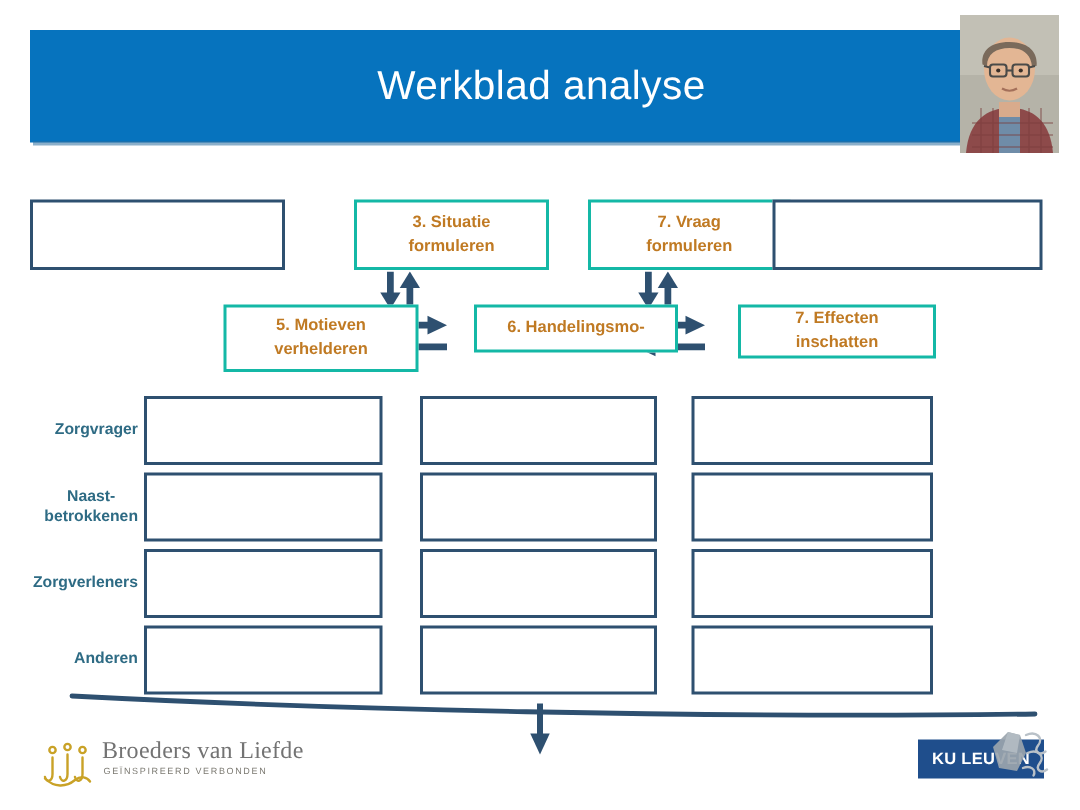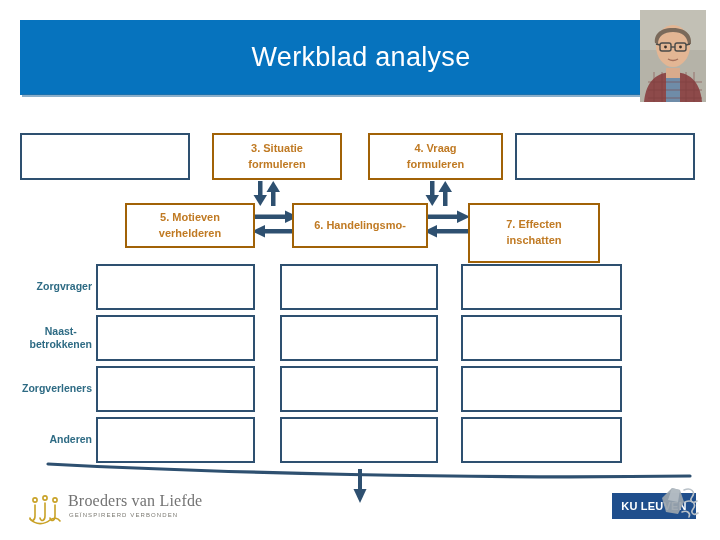--- a/index.html
+++ b/index.html
@@ -66,25 +66,26 @@
     position: absolute;
     box-sizing: border-box;
     display: flex;
     flex-direction: column;
     align-items: center;
     justify-content: center;
     text-align: center;
     line-height: 1.45;
   }
   .box-orange {
-    border: 2px solid #a16207;
+    border: 2px solid #14b8a6;
     color: #C07A23;
     font-size: 11px;
     font-weight: bold;
     background: #ffffff;
+    margin-left: 24px;
   }
   .box-blue-empty {
     border: 2px solid #2E5070;
     background: #ffffff;
   }
   .box-cell {
     position: absolute;
     box-sizing: border-box;
     border: 2px solid #2E5070;
     background: #ffffff;
@@ -209,21 +210,21 @@
   </div>
 
   <div class="box box-blue-empty" style="left:20px; top:133px; width:170px; height:47px;"></div>
 
   <div class="box box-orange" style="left:212px; top:133px; width:130px; height:47px;">
     <span>3. Situatie</span>
     <span>formuleren</span>
   </div>
 
   <div class="box box-orange" style="left:368px; top:133px; width:135px; height:47px;">
-    <span>4. Vraag</span>
+    <span>7. Vraag</span>
     <span>formuleren</span>
   </div>
 
   <div class="box box-blue-empty" style="left:515px; top:133px; width:180px; height:47px;"></div>
 
   <div class="arrow-cluster" style="left:252px; top:181px; width:56px; height:64px;">
     <svg width="56" height="64" viewBox="0 0 56 64">
       <g fill="#2E5070">
 
         <g>
@@ -270,25 +271,25 @@
         </g>
       </g>
     </svg>
   </div>
 
   <div class="box box-orange" style="left:125px; top:203px; width:130px; height:45px;">
     <span>5. Motieven</span>
     <span>verhelderen</span>
   </div>
 
-  <div class="box box-orange" style="left:292px; top:203px; width:136px; height:45px;">
+  <div class="box box-orange" style="left:292px; top:203px; width:136px; height:32px;">
     <span>6. Handelingsmo-</span>
   </div>
 
-  <div class="box box-orange" style="left:468px; top:203px; width:132px; height:60px;">
+  <div class="box box-orange" style="left:468px; top:203px; width:132px; height:36px;">
     <span>7. Effecten</span>
     <span>inschatten</span>
   </div>
 
   <div class="row-label" style="left:8px; top:265px; width:84px; height:44px;">Zorgvrager</div>
   <div class="row-label" style="left:8px; top:316px; width:84px; height:44px;">Naast-
 betrokkenen</div>
   <div class="row-label" style="left:8px; top:367px; width:84px; height:44px;">Zorgverleners</div>
   <div class="row-label" style="left:8px; top:418px; width:84px; height:44px;">Anderen</div>
 

